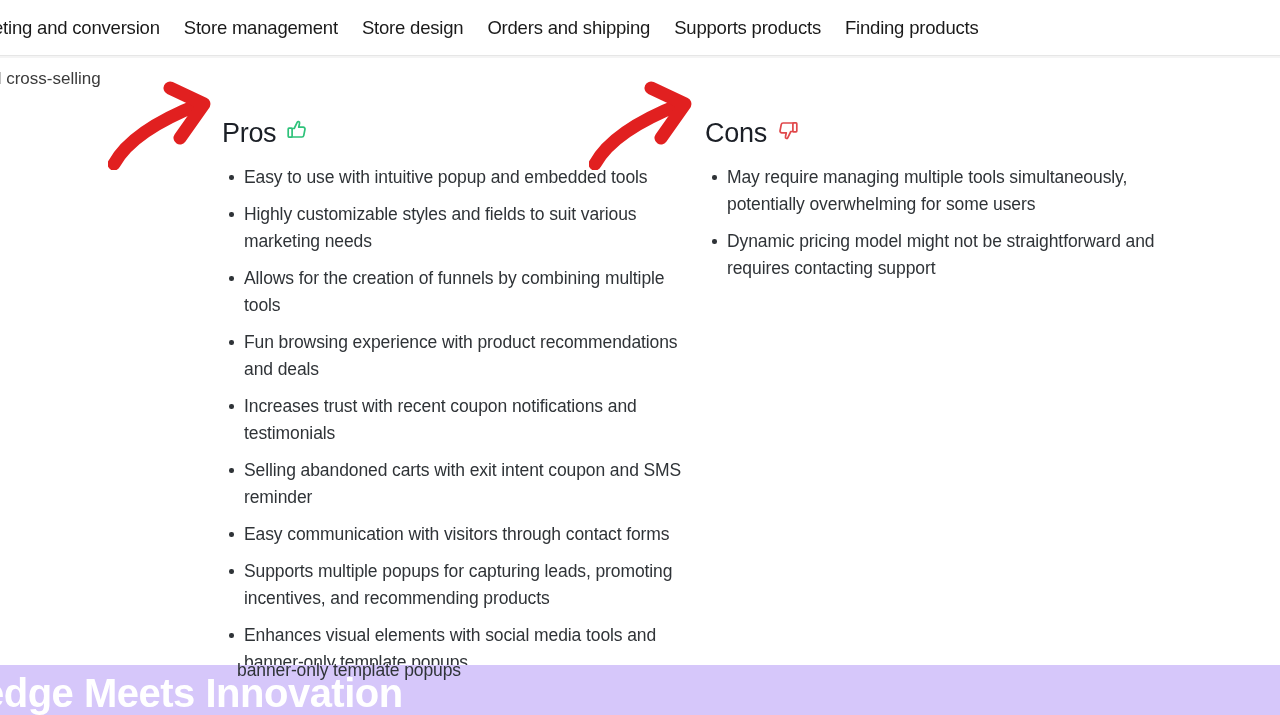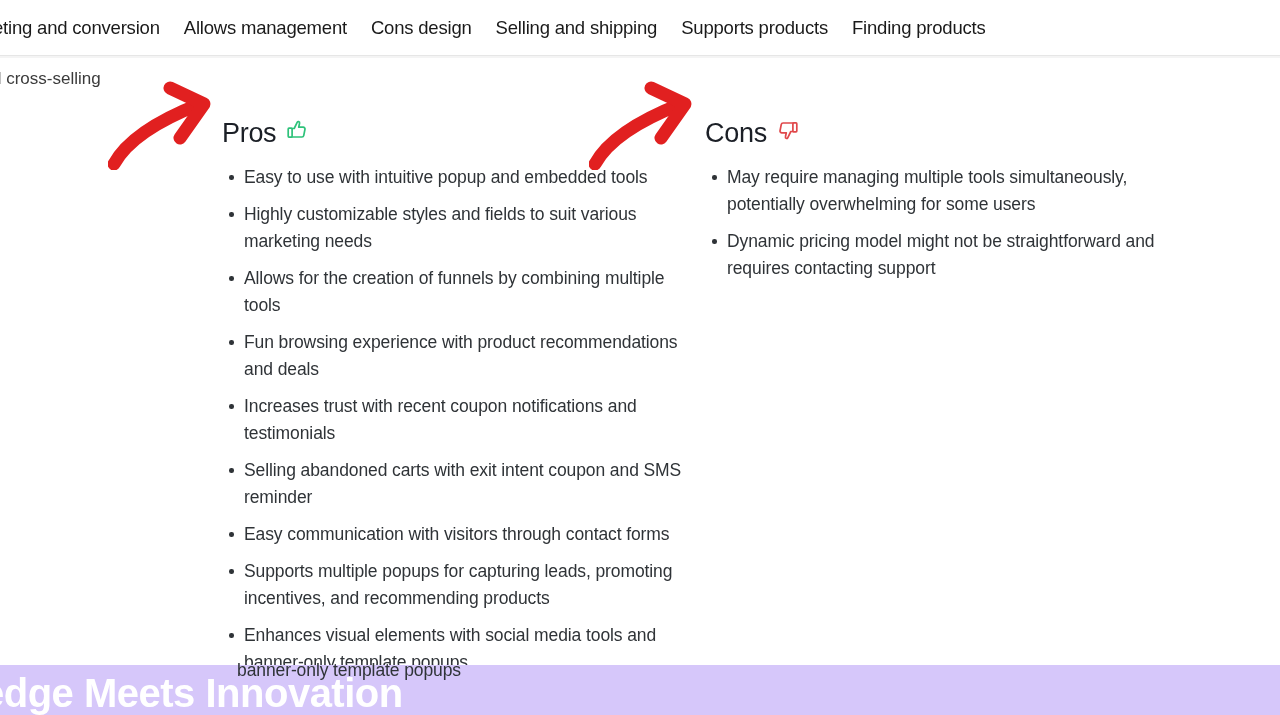--- a/index.html
+++ b/index.html
@@ -163,23 +163,23 @@
     width: 1280px; height: 574px;
     pointer-events: none;
   }
 </style>
 </head>
 <body>
 
 <div class="topnav">
   <div class="topnav-inner">
     <span class="nav-item">rketing and conversion</span>
-    <span class="nav-item">Allows management</span>
-    <span class="nav-item">Cons design</span>
-    <span class="nav-item">Selling and shipping</span>
+    <span class="nav-item">Store management</span>
+    <span class="nav-item">Store design</span>
+    <span class="nav-item">Orders and shipping</span>
     <span class="nav-item">Supports products</span>
     <span class="nav-item">Finding products</span>
   </div>
 </div>
 <div class="nav-divider"></div>
 <div class="nav-divider-2"></div>
 
 <div class="leftover-text">d cross-selling</div>
 
 <div class="columns">

